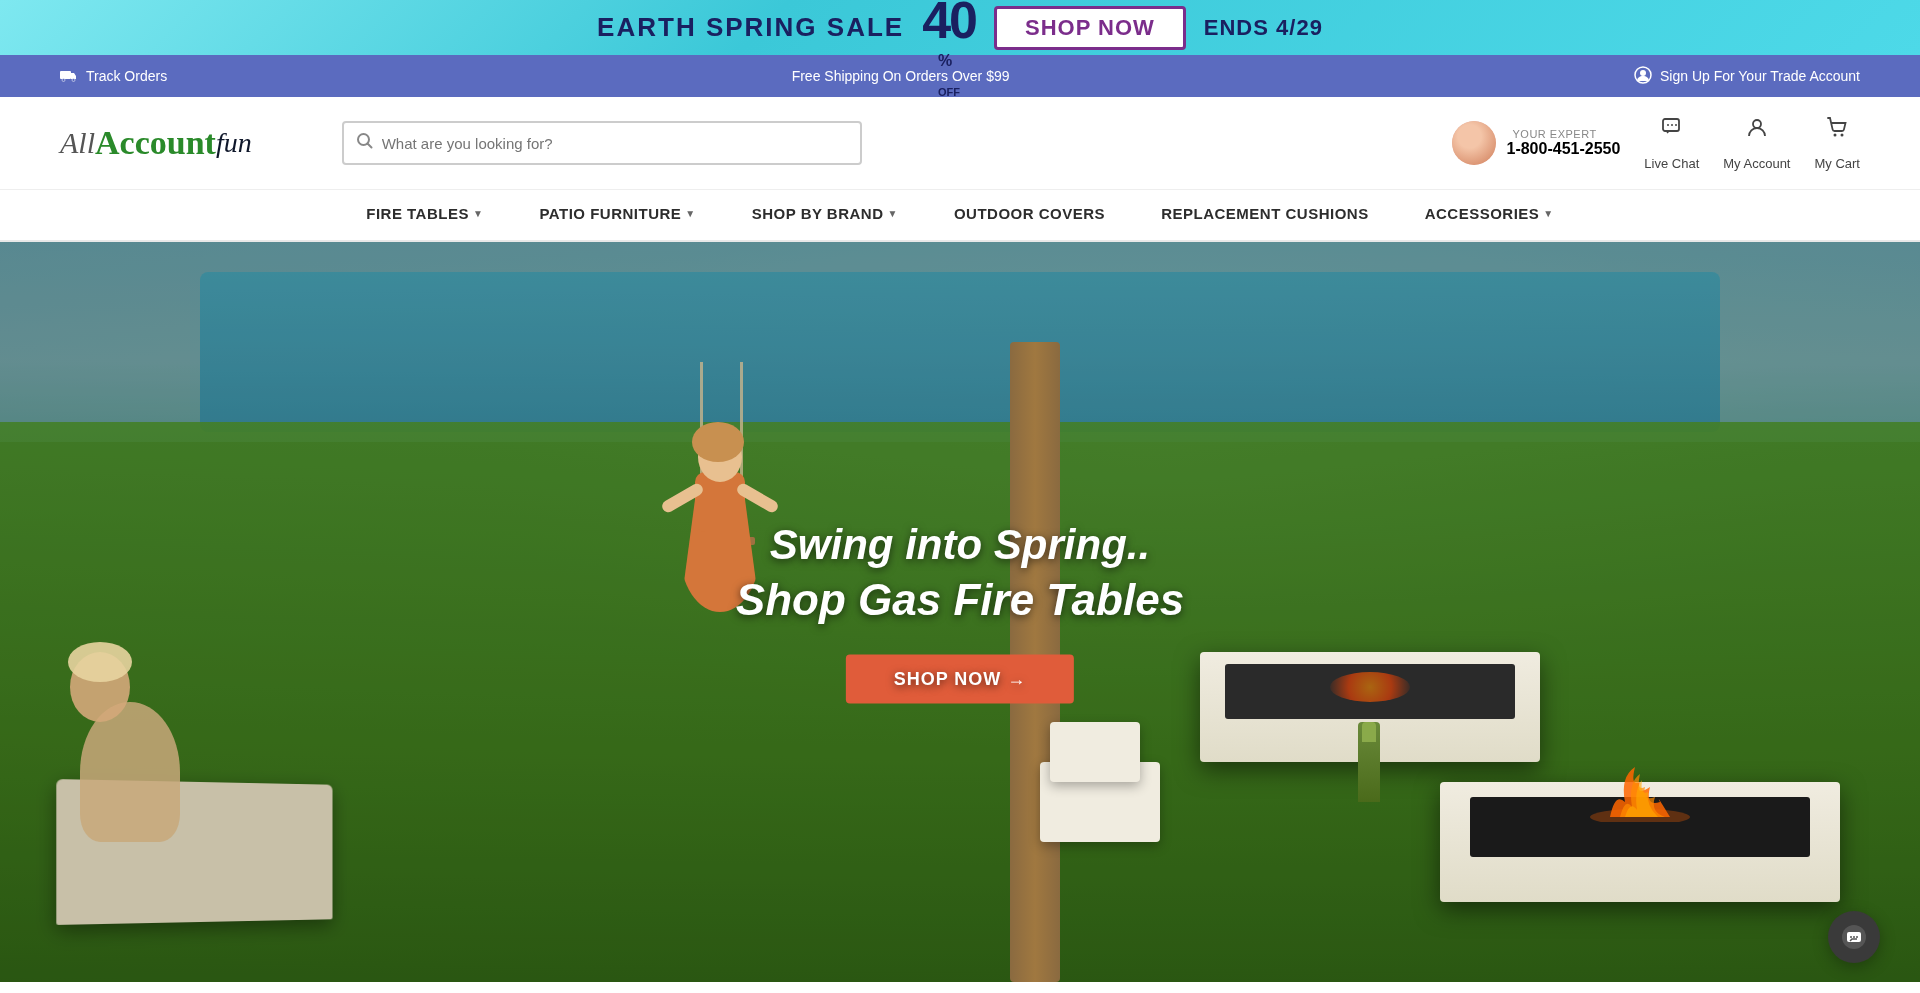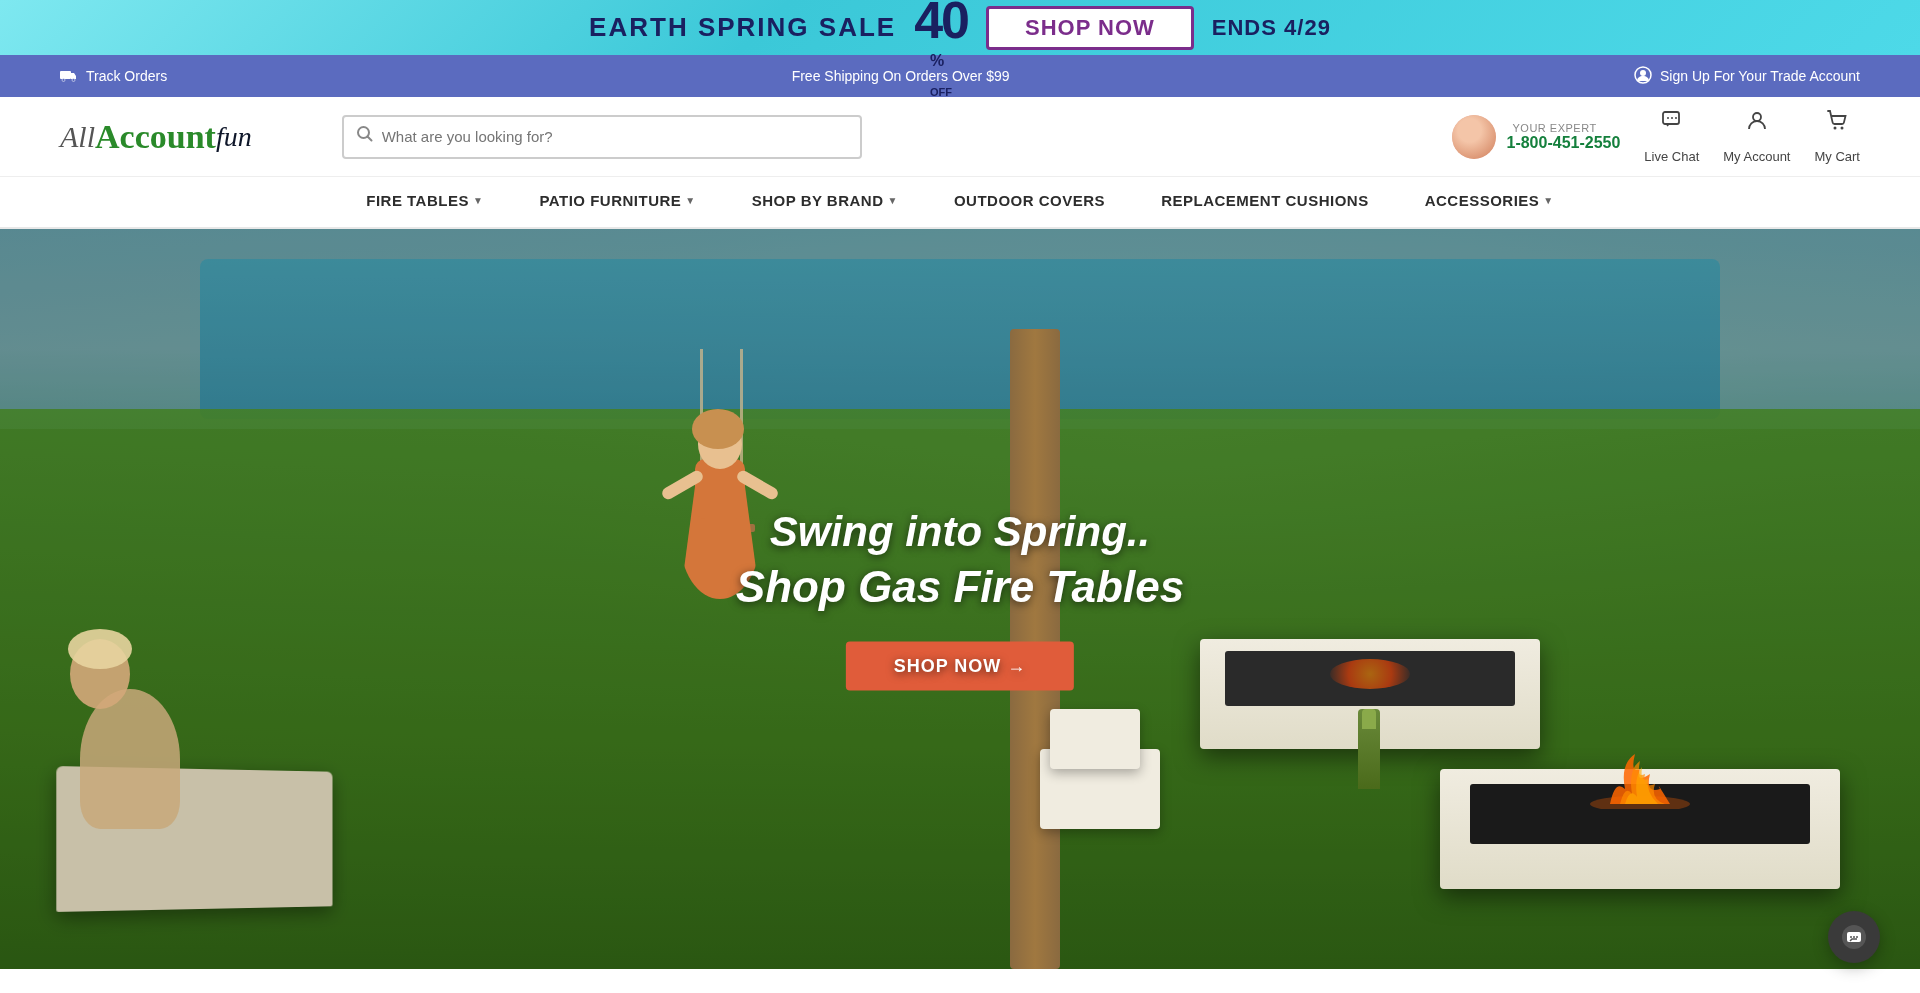--- a/index.html
+++ b/index.html
@@ -53,21 +53,21 @@
       font-weight: 900;
       color: #1a2060;
       margin-bottom: 16px;
     }
     .banner-shop-btn {
       background: #fff;
       border: 3px solid #7b2d8b;
       color: #7b2d8b;
       font-size: 22px;
       font-weight: 900;
-      padding: 6px 36px;
+      padding: 6px 28px;
       border-radius: 4px;
       cursor: pointer;
       letter-spacing: 1px;
       text-decoration: none;
     }
     .banner-ends {
       font-size: 22px;
       font-weight: 900;
       color: #1a2060;
       letter-spacing: 1px;
@@ -95,21 +95,21 @@
       font-size: 14px;
       font-weight: 500;
     }
 
     
     .header {
       background: #fff;
       display: flex;
       align-items: center;
       padding: 10px 60px;
-      height: 80px;
+      height: 93px;
       gap: 30px;
       border-bottom: 1px solid #eee;
     }
     .logo {
       flex-shrink: 0;
     }
     .search-bar {
       flex: 1;
       max-width: 520px;
       display: flex;
@@ -167,21 +167,21 @@
     .expert-label {
       font-size: 11px;
       color: #888;
       text-transform: uppercase;
       letter-spacing: 0.5px;
       margin-left: 6px;
     }
     .expert-phone {
       font-size: 16px;
       font-weight: 700;
-      color: #15803d;
+      color: #000000;
     }
     .header-action {
       display: flex;
       flex-direction: column;
       align-items: center;
       gap: 18px;
       color: #444;
       font-size: 13px;
       cursor: pointer;
       text-decoration: none;

